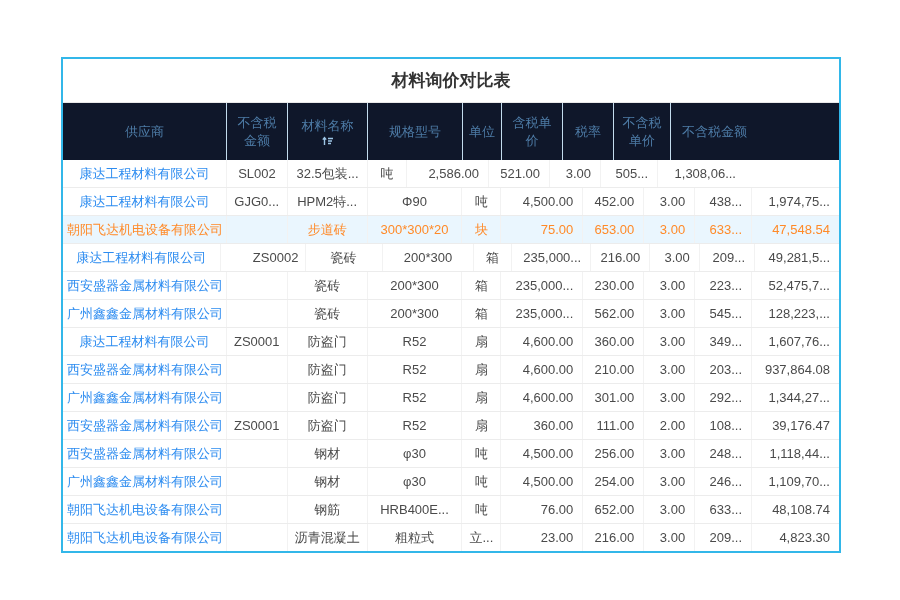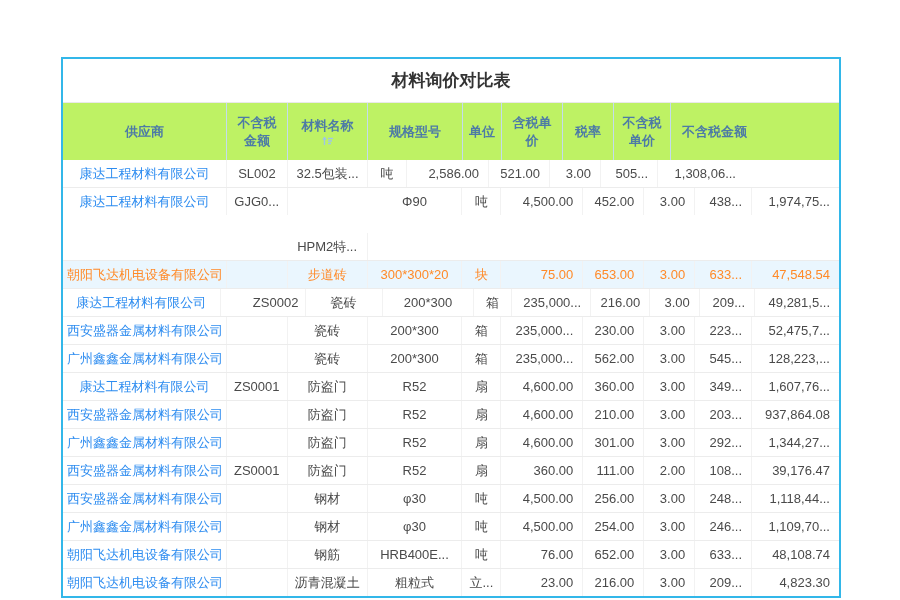--- a/index.html
+++ b/index.html
@@ -7,21 +7,21 @@
               font-family:"Liberation Sans","DejaVu Sans",sans-serif; }
   .panel {
     position:absolute; left:61px; top:57px; width:780px;
     border:2px solid #32b7e9; background:#fff;
   }
   .panel-title {
     height:44px; display:flex; align-items:center; justify-content:center;
     font-size:17px; font-weight:bold; color:#333;
     border-bottom:1px solid #e9e9e9; background:#fff;
   }
-  .grid-header { display:flex; background:#bef264;font-weight:bold; }
+  .grid-header { display:flex; background:#0f172a; }
   .grid-header .hcell {
     height:57px; display:flex; flex-direction:column;
     align-items:center; justify-content:center;
     font-size:13px; line-height:1.35; color:#4d7ba6; text-align:center;
     padding:0 6px; border-right:1px solid #c3dcee; cursor:pointer;
     overflow:hidden;
   }
   .grid-header .hcell:last-child { border-right:none; }
   .sort-icon { margin-top:2px; display:block; }
   .grid-body .row { display:flex; background:#fff; border-top:1px solid #ececec; }
@@ -86,21 +86,21 @@
         <div class="cell al-center" style="width: 39px;">吨</div>
         <div class="cell al-right" style="width: 82px;">2,586.00</div>
         <div class="cell al-right" style="width: 61px;">521.00</div>
         <div class="cell al-right" style="width: 51px;">3.00</div>
         <div class="cell al-right" style="width: 57px;">505...</div>
         <div class="cell al-right" style="width: 87px;">1,308,06...</div>
       </div>
       <div class="row">
         <div class="cell al-center supplier" style="width: 164px;">康达工程材料有限公司</div>
         <div class="cell al-center" style="width: 61px;">GJG0...</div>
-        <div class="cell al-center" style="width: 80px; margin-top: 45px;">HPM2特...</div>
+        <div class="cell al-center" style="width: 80px;">HPM2特...</div>
         <div class="cell al-center" style="width: 95px;">Φ90</div>
         <div class="cell al-center" style="width: 39px;">吨</div>
         <div class="cell al-right" style="width: 82px;">4,500.00</div>
         <div class="cell al-right" style="width: 61px;">452.00</div>
         <div class="cell al-right" style="width: 51px;">3.00</div>
         <div class="cell al-right" style="width: 57px;">438...</div>
         <div class="cell al-right" style="width: 87px;">1,974,75...</div>
       </div>
       <div class="row hl">
         <div class="cell al-center supplier" style="width: 164px;">朝阳飞达机电设备有限公司</div>

